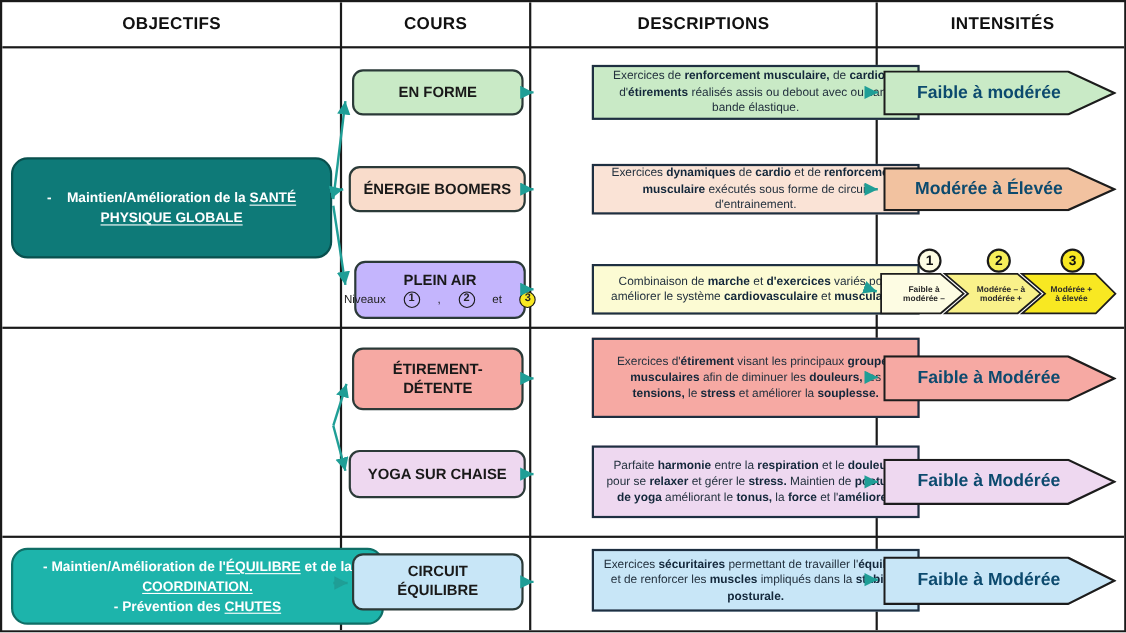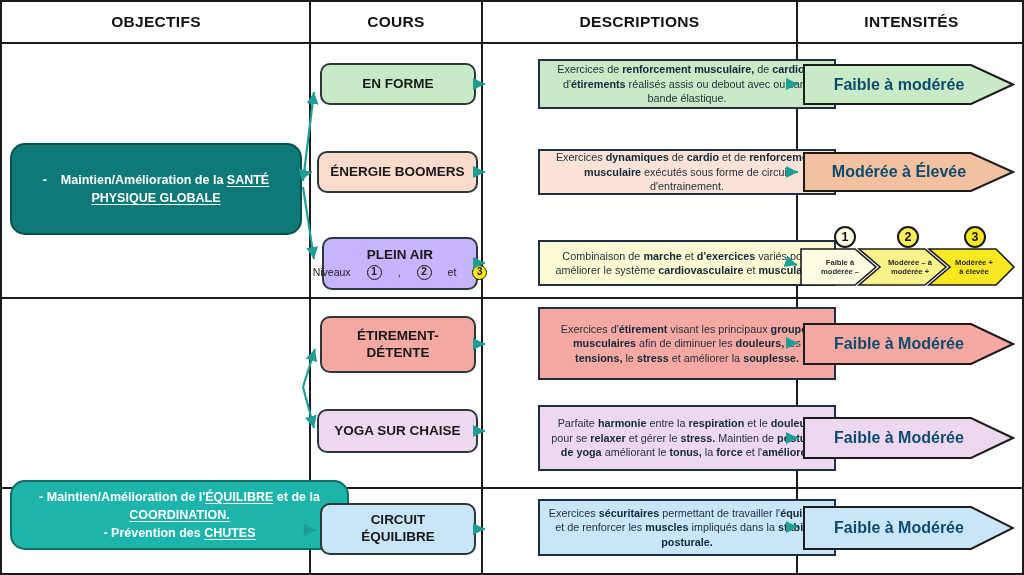--- a/index.html
+++ b/index.html
@@ -69,21 +69,21 @@
   <div class="hline" style="top:485px"></div>
 
   <div class="hdr" style="left:0;width:308px">OBJECTIFS</div>
   <div class="hdr" style="left:308px;width:172px">COURS</div>
   <div class="hdr" style="left:480px;width:315px">DESCRIPTIONS</div>
   <div class="hdr" style="left:795px;width:229px">INTENSITÉS</div>
 
   <div class="obox" style="left: 8px; top: 141px; width: 292px; height: 92px; background-color: rgb(14, 122, 120); border-color: rgb(9, 80, 78);">
     <span>-&nbsp;&nbsp;&nbsp;&nbsp;Maintien/Amélioration de la <u>SANTÉ PHYSIQUE GLOBALE</u></span>
   </div>
-  <div class="obox" style="left: 8px; top: 478px; width: 339px; height: 70px; background-color: rgb(29, 180, 171); border-color: rgb(15, 110, 102);">
+  <div class="obox" style="left: 8px; top: 496px; width: 339px; height: 70px; background-color: rgb(29, 180, 171); border-color: rgb(15, 110, 102);">
     <span>- Maintien/Amélioration de l'<u>ÉQUILIBRE</u> et de la <u>COORDINATION.</u><br>- Prévention des <u>CHUTES</u></span>
   </div>
 
   <div class="course" style="left: 318px; top: 61px; width: 156px; height: 42px; background-color: rgb(201, 234, 198);">
     <span>EN FORME</span>
   </div>
   <div class="course" style="left: 315px; top: 149px; width: 161px; height: 42px; padding: 15px 6px; background-color: rgb(249, 220, 203); align-items: center;">
     <span>ÉNERGIE BOOMERS</span>
   </div>
   <div class="course" style="left: 320px; top: 235px; width: 156px; height: 53px; background-color: #c4b5fd;">

